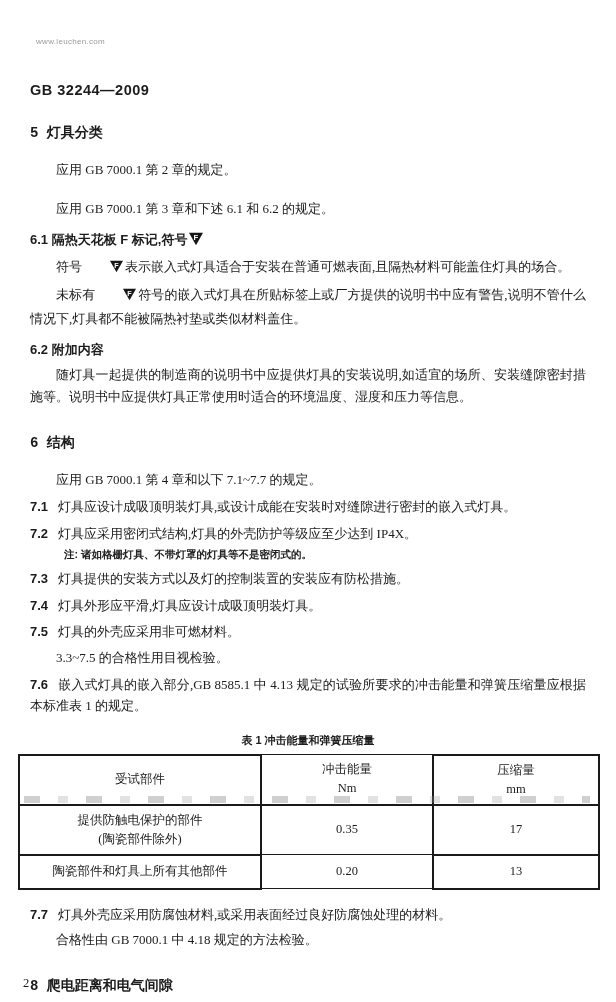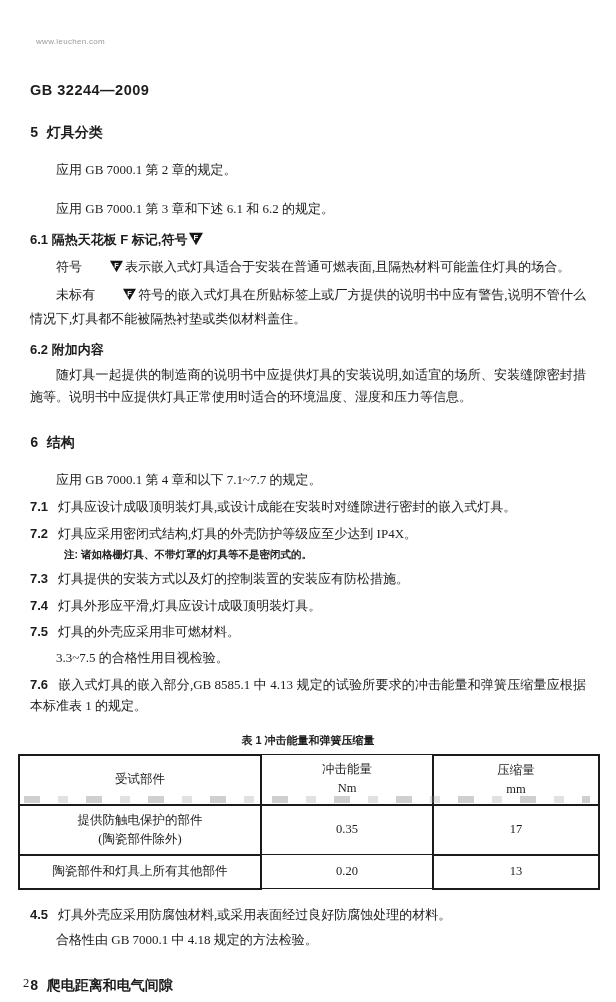--- a/index.html
+++ b/index.html
@@ -179,21 +179,21 @@
           <td class="outer">陶瓷部件和灯具上所有其他部件</td>
           <td class="unit">0.20</td>
           <td class="outer unit">13</td>
         </tr>
       </tbody>
         </table>
       <div class="faint-marks"></div>
     </div>
 
     <div class="clause" style="margin-top:14px">
-      <span class="num">4.5</span><span>灯具外壳应采用防腐蚀材料,或采用表面经过良好防腐蚀处理的材料。</span>
+      <span class="num">7.7</span><span>灯具外壳应采用防腐蚀材料,或采用表面经过良好防腐蚀处理的材料。</span>
     </div>
     <div class="para tight">合格性由 GB 7000.1 中 4.18 规定的方法检验。</div>
 
     <div class="sec-title">8  爬电距离和电气间隙</div>
 
   </div>
 
   <div class="page-num">2</div>
 
 </div>

